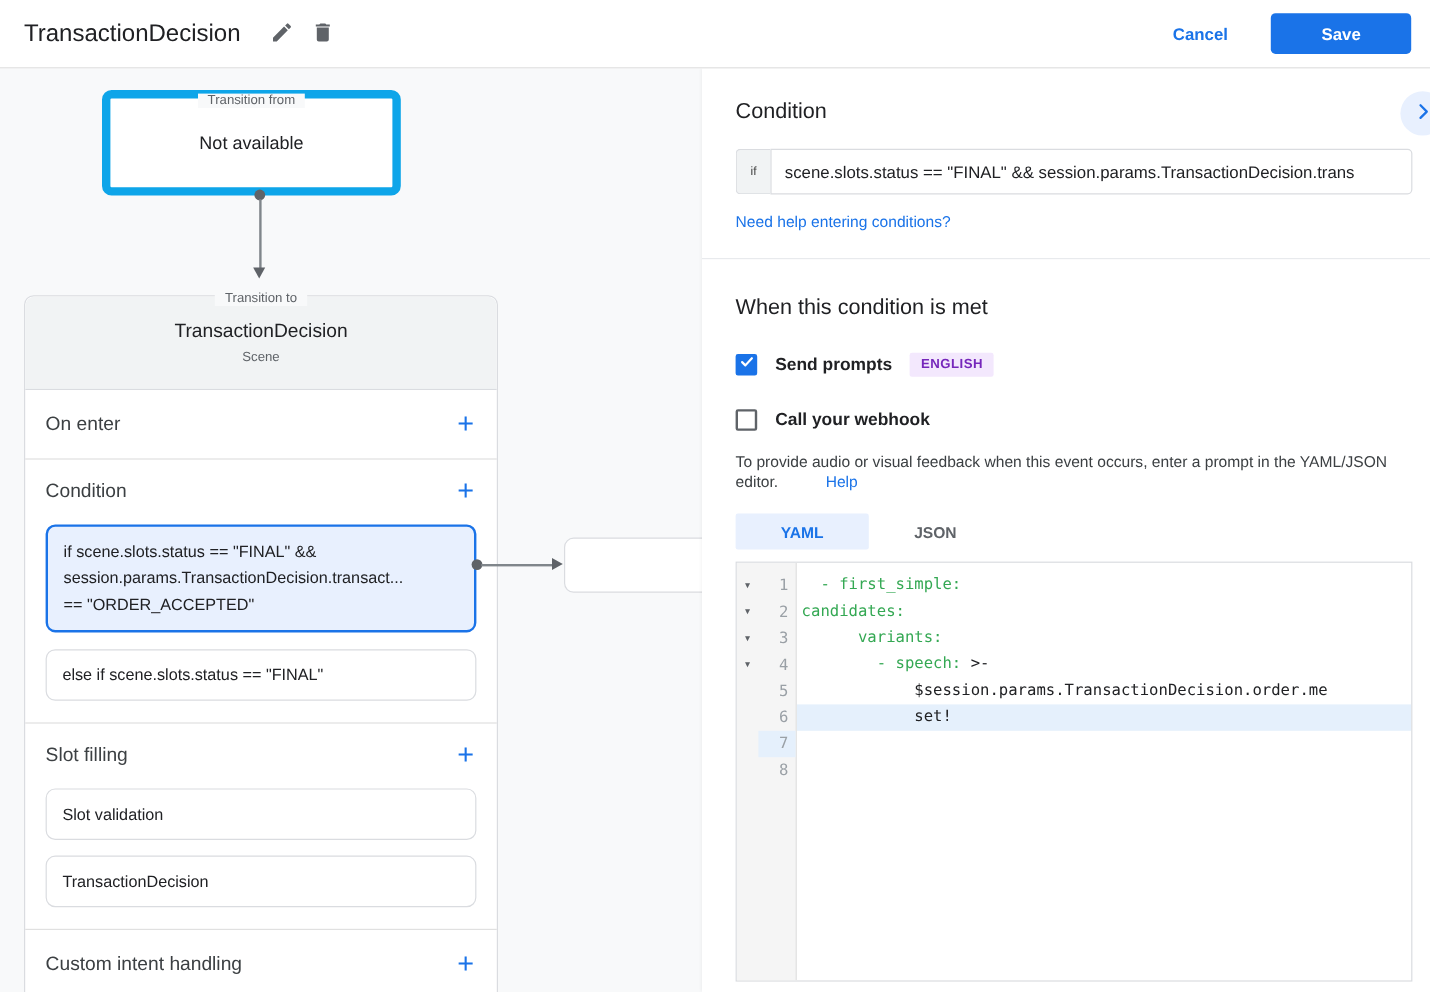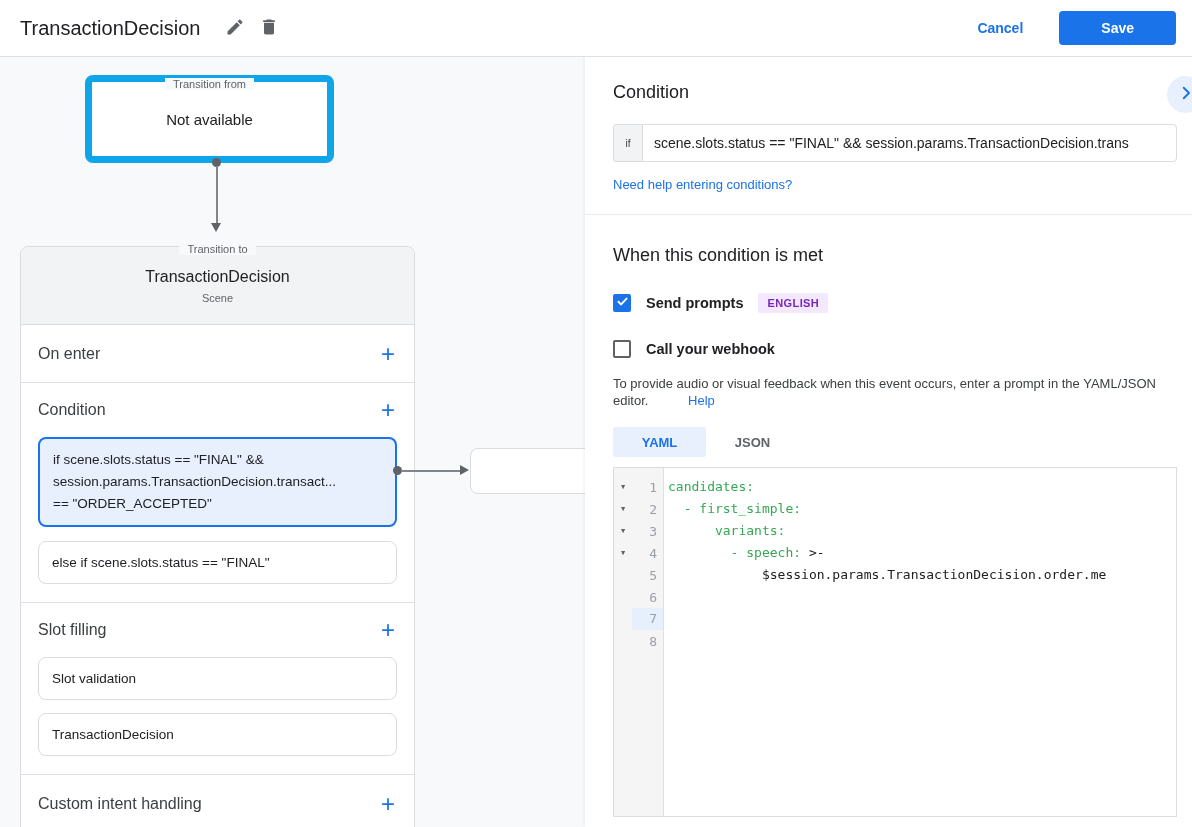--- a/index.html
+++ b/index.html
@@ -89,21 +89,21 @@
   .checkbox { width:18px; height:18px; border:2px solid #5f6368; border-radius:2px; background:#fff;
               flex:0 0 auto; cursor:pointer; display:flex; align-items:center; justify-content:center; }
   .checkbox.checked { background:#1a73e8; border-color:#1a73e8; }
   .check-label { font-size:14.5px; font-weight:700; color:#202124; margin-left:15px; }
   .lang-badge { margin-left:15px; font-size:11px; font-weight:700; letter-spacing:0.4px; color:#7627bb;
                 background:#f3e8fd; padding:4px 9px; border-radius:2px; }
   .prompt-desc { margin-top:17px; font-size:13px; color:#3c4043; line-height:17px; max-width:555px; }
   .prompt-desc a { color:#1a73e8; text-decoration:none;margin-left:36px; }
 
   .tabs { display:flex; margin-top:18px; }
-  .tab { width:93px; height:30px; display:flex; align-items:center; justify-content:center;
+  .tab { width:111px; height:30px; display:flex; align-items:center; justify-content:center;
          font-size:13px; font-weight:700; color:#5f6368; cursor:pointer; border-radius:2px; }
   .tab.active { background:#e8f0fe; color:#1a73e8; }
 
   .editor { display:flex; margin-top:10px; height:350px; border:1px solid #dadce0; background:#fff;
             font-family:"DejaVu Sans Mono", monospace; font-size:13px; overflow:hidden; }
   .gutter { width:50px; background:#f5f5f5; border-right:1px solid #e0e0e0; padding-top:8px; flex:0 0 auto; }
   .gutter-row { height:22px; display:flex; align-items:center; }
   .fold-cell { width:18px; text-align:center; font-size:7px; color:#5f6368; cursor:pointer; }
   .num-cell { flex:1; text-align:right; padding-right:6px; color:#9aa0a6; font-size:13px; }
   .gutter-row.hl .num-cell { background:#e5f0fc; height:22px; line-height:22px; }
@@ -279,23 +279,24 @@
           <div class="gutter-row hl">
             <span class="fold-cell"></span>
             <span class="num-cell">7</span>
           </div>
           <div class="gutter-row">
             <span class="fold-cell"></span>
             <span class="num-cell">8</span>
           </div>
         </div>
       <div class="code-area">
+          <div class="code-row"><span class="seg-key">  - first_simple:</span></div>
           <div class="code-row"><span class="seg-key">candidates:</span></div>
-          <div class="code-row"><span class="seg-key">  - first_simple:</span></div>
           <div class="code-row"><span class="seg-key">      variants:</span></div>
           <div class="code-row"><span class="seg-key">        - speech:</span><span class="seg-plain"> &gt;-</span></div>
           <div class="code-row"><span class="seg-plain">            $session.params.TransactionDecision.order.me</span></div>
+          <div class="code-row hl"><span class="seg-plain">            set!</span></div>
           <div class="code-row"></div>
         </div>
     </div>
   </div>
 
 </div>
 
 </body></html>

